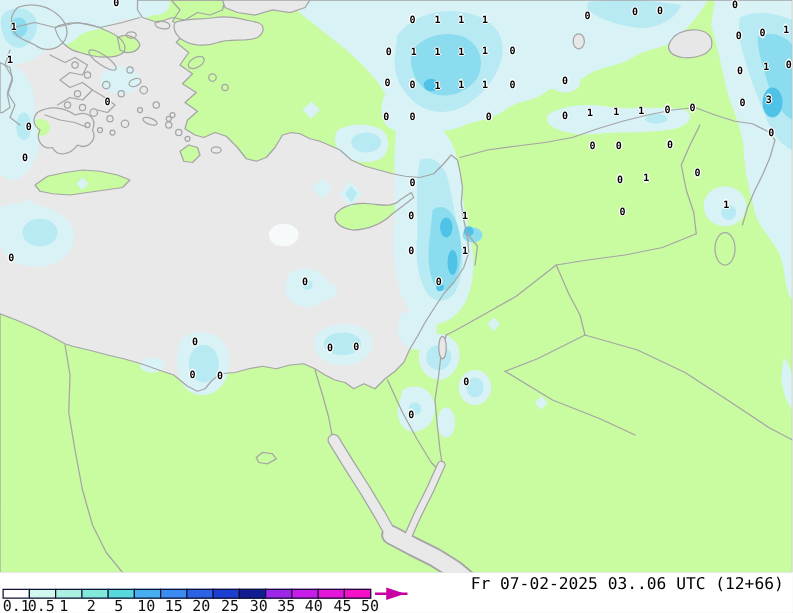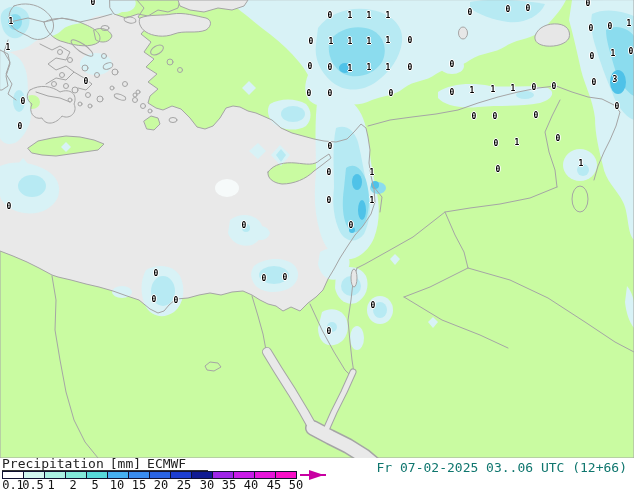--- a/index.html
+++ b/index.html
@@ -19,21 +19,21 @@
   #lg-bar{position:absolute;left:2px;top:13px;height:8px;display:flex;}
   .lg-seg{width:22px;height:8px;border:1px solid #101030;box-sizing:border-box;margin-left:-1px;}
   .lg-seg:first-child{margin-left:0;border-color:#101030;}
   #lg-arrow{position:absolute;left:309px;top:12px;width:0;height:0;
             border-top:5px solid transparent;border-bottom:5px solid transparent;
             border-left:15px solid #c800a2;}
   #lg-arrow-tail{position:absolute;left:300px;top:16px;width:26px;height:2px;background:#c800a2;}
   #lg-ticks{position:absolute;left:0;top:20px;width:340px;height:12px;}
   .lg-tick{position:absolute;top:0;transform:translateX(-50%);
            font:12px "DejaVu Sans Mono",monospace;color:#111;}
-  #lg-date{position:absolute;top:2px;right:7px;font:13px "DejaVu Sans Mono",monospace;color:#0f766e;}
+  #lg-date{position:absolute;top:2px;right:7px;font:13px "DejaVu Sans Mono",monospace;color:#000000;}
   #lg-copy{position:absolute;top:16px;right:2px;font:12.5px "DejaVu Sans Mono",monospace;color:#2323a8;}
   .coast{fill:none;stroke:var(--coast);stroke-width:1;stroke-linejoin:round;stroke-linecap:round;}
 </style>
 </head>
 <body>
 
 <div id="stage" style="--sea: #e9e9e9; --land: #c9fba1; --coast: #a5a5a5; --p1: #d8f2f6; --p2: #b7eaf3; --p3: #8bdcee; --p4: #4fc2e8;">
   <div id="map">
     <svg width="634" height="458" viewBox="0 0 634 458">
       <defs>
@@ -289,23 +289,20 @@
         <span class="map-label" style="left: 154px; top: 300px;">0</span>
         <span class="map-label" style="left: 176px; top: 301px;">0</span>
         <span class="map-label" style="left: 264px; top: 279px;">0</span>
         <span class="map-label" style="left: 285px; top: 278px;">0</span>
         <span class="map-label" style="left: 373px; top: 306px;">0</span>
         <span class="map-label" style="left: 329px; top: 332px;">0</span>
       </div>
   </div>
 
   <div id="legend">
-    <div id="lg-title">
-      <span>Precipitation</span><span>[mm]</span><span>ECMWF</span>
-    </div>
     <div id="lg-bar">
         <div class="lg-seg" style="background: rgb(255, 255, 255);"></div>
         <div class="lg-seg" style="background: rgb(210, 247, 239);"></div>
         <div class="lg-seg" style="background: rgb(170, 241, 227);"></div>
         <div class="lg-seg" style="background: rgb(130, 232, 218);"></div>
         <div class="lg-seg" style="background: rgb(87, 216, 218);"></div>
         <div class="lg-seg" style="background: rgb(70, 175, 241);"></div>
         <div class="lg-seg" style="background: rgb(58, 140, 240);"></div>
         <div class="lg-seg" style="background: rgb(42, 99, 228);"></div>
         <div class="lg-seg" style="background: rgb(29, 62, 210);"></div>

